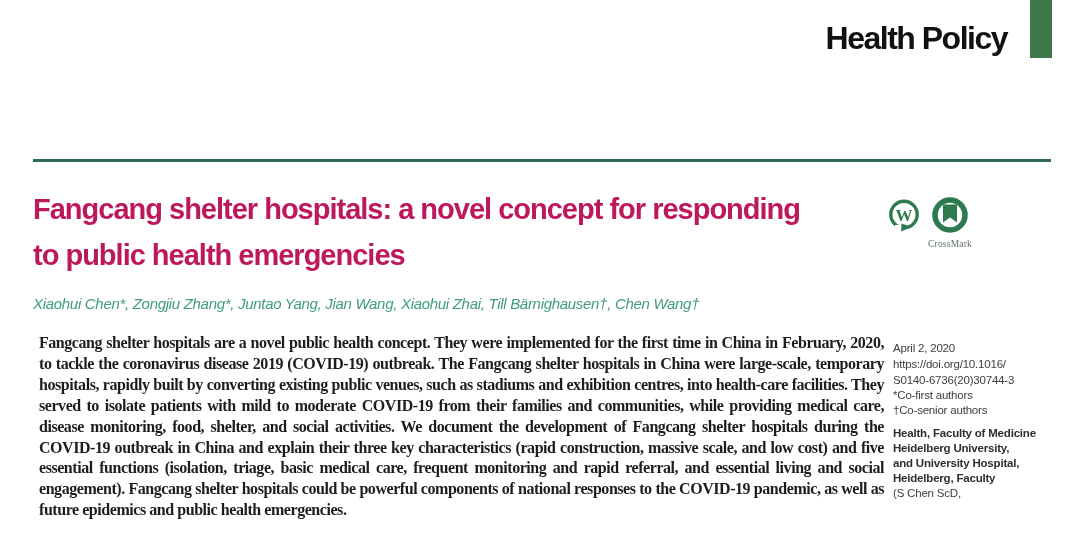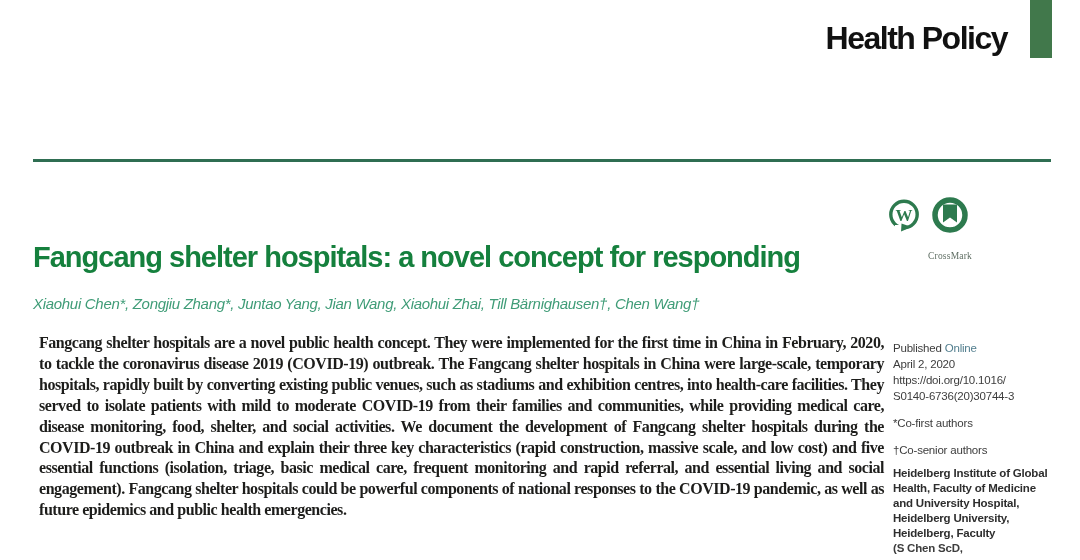--- a/index.html
+++ b/index.html
@@ -9,62 +9,63 @@
   
   .masthead{position:absolute;top:20px;right:73px;font-size:32px;font-weight:700;
             letter-spacing:-1.5px;color:#111111;white-space:nowrap;}
   .green-bar{position:absolute;left:1030px;top:0;width:22px;height:58px;background:#41784b;}
 
   
   .rule{position:absolute;left:33px;top:159px;width:1018px;height:3px;background:#2f6e52;}
 
   
   .title{position:absolute;left:33px;top:186px;width:880px;font-size:29px;font-weight:700;
-         letter-spacing:-1px;line-height:46px;color:#15803d;margin-top:48px;}
+         letter-spacing:-1px;line-height:46px;color:#be185d;}
   .title div{white-space:nowrap;}
 
   
   .authors{position:absolute;left:33px;top:295px;width:860px;font-size:15px;font-style:italic;
            letter-spacing:-0.3px;color:#3f9c77;white-space:nowrap;}
 
   
   .abstract{position:absolute;left:39px;top:333px;width:845px;
             font-family:"Liberation Serif",serif;font-weight:700;font-size:16px;
             letter-spacing:-0.45px;line-height:20.9px;color:#1d1d1b;text-align:justify;}
 
   
   .badge-w{position:absolute;left:886px;top:197px;}
   .badge-cm{position:absolute;left:924px;top:195px;width:52px;text-align:center;}
   .cm-label{font-family:"Liberation Serif",serif;font-size:9.5px;color:#5f6e63;
-            margin-top:12px;letter-spacing:0.2px;}
+            margin-top:0px;letter-spacing:0.2px;}
 
   
   .sidebar{position:absolute;left:893px;top:340px;width:175px;font-size:11.5px;
            color:#3d3d3d;letter-spacing:-0.2px;}
   .sidebar .line{line-height:16px;white-space:nowrap;}
   .sidebar .online{color:#527e8e;}
-  .sidebar .note{margin-top:12px;line-height:15px;white-space:nowrap;}
+  .sidebar .note{margin-top:0;line-height:15px;white-space:nowrap;}
   .note-cofirst{margin-top:12px;}
   .note-cosenior{margin-top:8px;}
   .affiliation{margin-top:8px;}
   .affiliation .aff-line{font-weight:700;color:#2e2e2e;line-height:15px;white-space:nowrap;}
-  .affiliation .aff-contact{font-weight:700;color:#3d3d3d;line-height:15px;white-space:nowrap;}
+  .affiliation .aff-contact{font-weight:400;color:#3d3d3d;line-height:15px;white-space:nowrap;}
 </style>
 </head>
 <body>
 
 <div class="page">
 
   <div class="masthead">Health Policy</div>
   <div class="green-bar"></div>
 
   <div class="rule"></div>
 
   <div class="title">
     <div>Fangcang shelter hospitals: a novel concept for responding</div>
+    <div>to public health emergencies</div>
   </div>
 
   <div class="badge-w">
     <svg width="37" height="37" viewBox="0 0 37 37">
       <circle cx="18" cy="17.5" r="13.2" fill="none" stroke="#2d7a4e" stroke-width="3.4"></circle>
       <rect x="9" y="28" width="8" height="7" fill="#ffffff"></rect>
       <polygon points="15.5,26.5 25.5,30 15,34.5" fill="#2d7a4e"></polygon>
       <text x="18" y="23.5" text-anchor="middle" font-family="Liberation Serif, serif" font-size="17" font-weight="bold" fill="#2d7a4e">W</text>
     </svg>
   </div>
@@ -75,31 +76,29 @@
       <path d="M13 9.5 H27 V27.5 L20 22.5 L13 27.5 Z" fill="#2d7a4e"></path>
     </svg>
     <div class="cm-label">CrossMark</div>
   </div>
 
   <div class="authors">Xiaohui Chen*, Zongjiu Zhang*, Juntao Yang, Jian Wang, Xiaohui Zhai, Till Bärnighausen†, Chen Wang†</div>
 
   <div class="abstract">Fangcang shelter hospitals are a novel public health concept. They were implemented for the first time in China in February, 2020, to tackle the coronavirus disease 2019 (COVID-19) outbreak. The Fangcang shelter hospitals in China were large-scale, temporary hospitals, rapidly built by converting existing public venues, such as stadiums and exhibition centres, into health-care facilities. They served to isolate patients with mild to moderate COVID-19 from their families and communities, while providing medical care, disease monitoring, food, shelter, and social activities. We document the development of Fangcang shelter hospitals during the COVID-19 outbreak in China and explain their three key characteristics (rapid construction, massive scale, and low cost) and five essential functions (isolation, triage, basic medical care, frequent monitoring and rapid referral, and essential living and social engagement). Fangcang shelter hospitals could be powerful components of national responses to the COVID-19 pandemic, as well as future epidemics and public health emergencies.</div>
 
   <div class="sidebar">
-    <div class="line"><span>Published </span><span class="online">Online</span></div>
     <div class="line">April 2, 2020</div>
     <div class="line">https://doi.org/10.1016/</div>
     <div class="line">S0140-6736(20)30744-3</div>
 
     <div class="note note-cofirst">*Co-first authors</div>
     <div class="note note-cosenior">†Co-senior authors</div>
 
     <div class="affiliation">
-      <div class="aff-line">Heidelberg Institute of Global</div>
       <div class="aff-line">Health, Faculty of Medicine</div>
+      <div class="aff-line">Heidelberg University,</div>
       <div class="aff-line">and University Hospital,</div>
-      <div class="aff-line">Heidelberg University,</div>
       <div class="aff-line">Heidelberg, Faculty</div>
       <div class="aff-contact">(S Chen ScD,</div>
     </div>
   </div>
 
 </div>
 
 </body></html>

